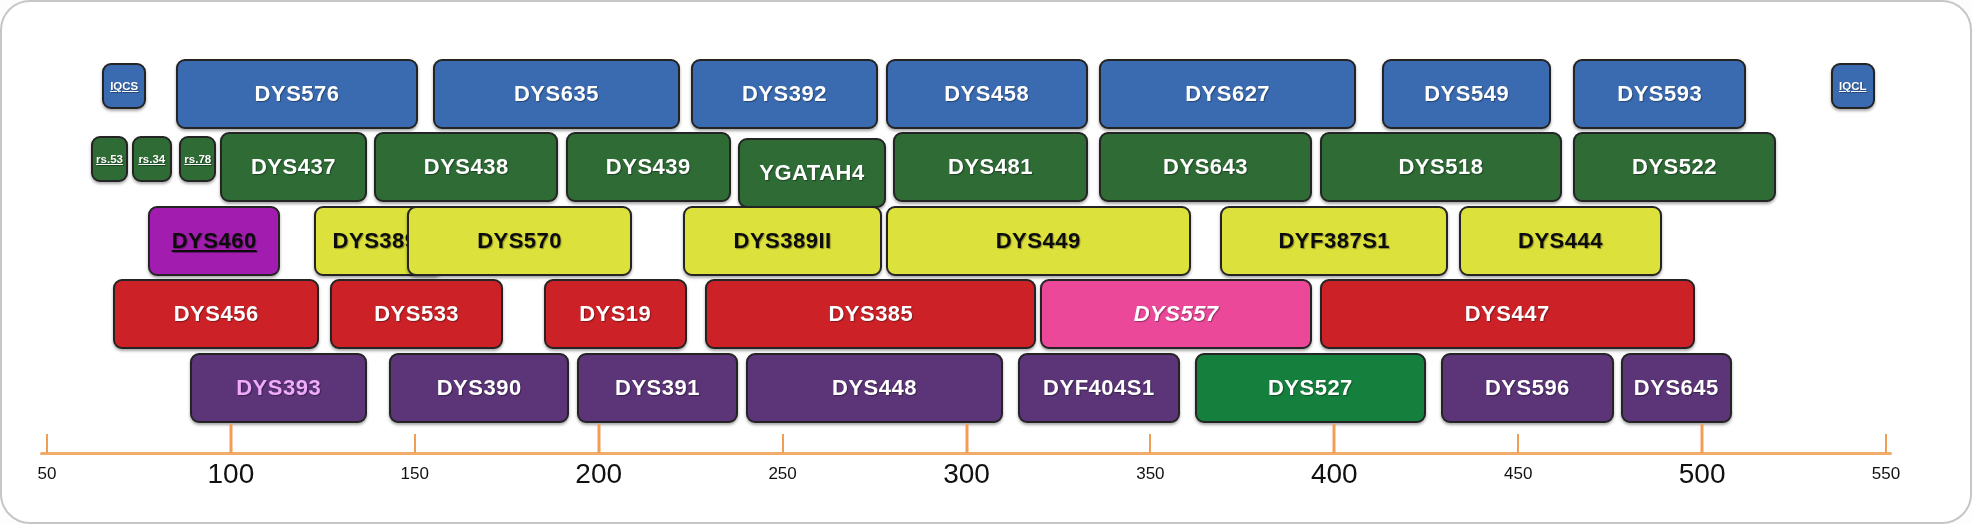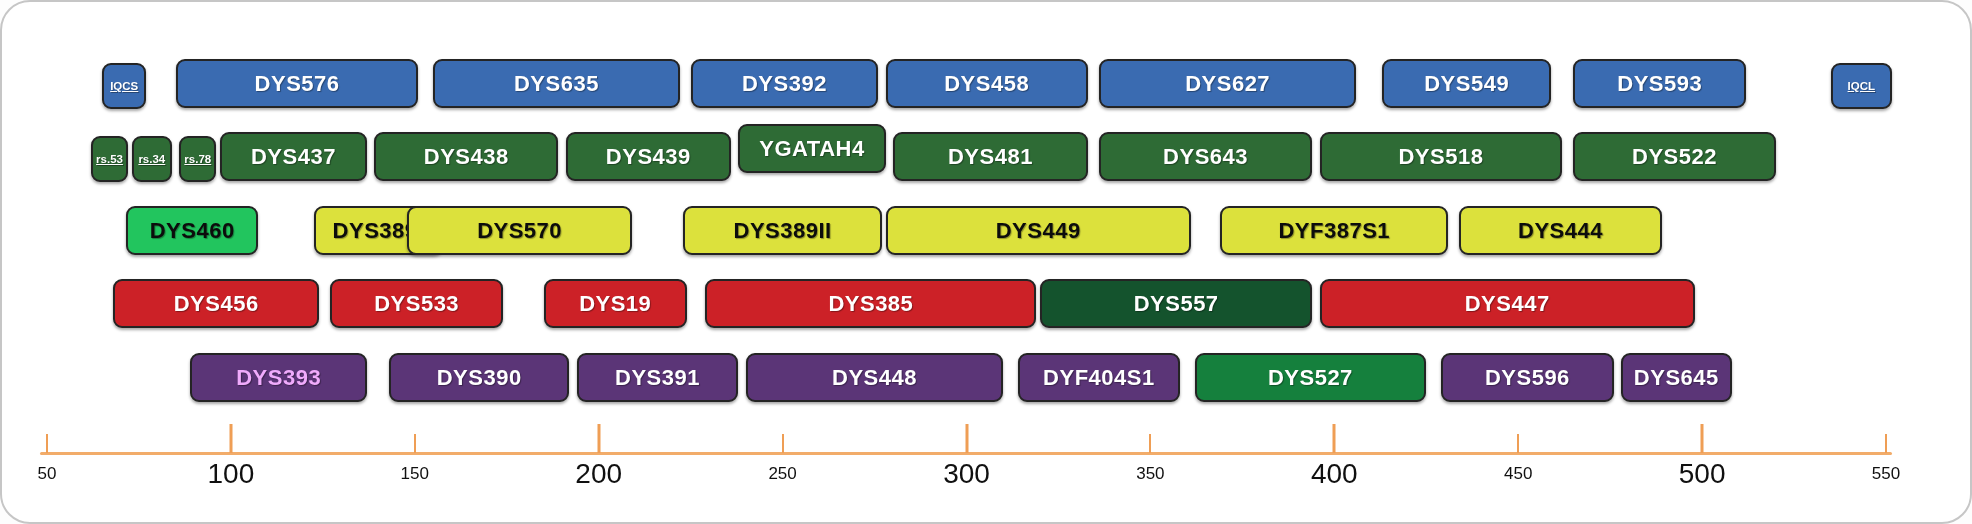--- a/index.html
+++ b/index.html
@@ -2,21 +2,21 @@
 <html><head>
 <meta charset="utf-8">
 <style>
   html,body{margin:0;padding:0;background:#fdfdfd;}
   body{font-family:"Liberation Sans","DejaVu Sans",sans-serif;}
   .canvas{
     position:relative;width:1968px;height:520px;background:#ffffff;
     border:2px solid #c6c6c6;border-radius:30px;overflow:hidden;margin:0 auto;
   }
   .marker{
-    position:absolute;box-sizing:border-box;height:49px;
+    position:absolute;box-sizing:border-box;height:70px;
     border:2.5px solid #242424;border-radius:9px;
     display:flex;align-items:center;justify-content:center;
     font-weight:bold;font-size:22px;letter-spacing:.5px;
     box-shadow:0 2px 3px rgba(0,0,0,.35);
     white-space:nowrap;overflow:hidden;
   }
   .marker span{text-shadow:1px 1px 1px rgba(0,0,0,.35);}
   .marker.small{height:46px;font-size:11.5px;border-radius:9px;border-width:2px;letter-spacing:0;text-decoration:underline;}
   .ruler-line{position:absolute;top:450px;left:38px;width:1852px;height:3px;background:#F2AC6A;border-radius:2px;}
   .tick{position:absolute;background:#EF9E55;transform:translateX(-50%);}
@@ -48,57 +48,57 @@
       </div>
       <div class="marker" style="left: 1096.91px; width: 257.46px; top: 57px; background: rgb(58, 107, 177); color: rgb(255, 255, 255);">
         <span>DYS627</span>
       </div>
       <div class="marker" style="left: 1380.11px; width: 169.188px; top: 57px; background: rgb(58, 107, 177); color: rgb(255, 255, 255);">
         <span>DYS549</span>
       </div>
       <div class="marker" style="left: 1571.37px; width: 172.866px; top: 57px; background: rgb(58, 107, 177); color: rgb(255, 255, 255);">
         <span>DYS593</span>
       </div>
-      <div class="marker small" style="left: 1828.83px; width: 61px; top: 61px; background: rgb(58, 107, 177); color: rgb(255, 255, 255);">
+      <div class="marker small" style="left: 1828.83px; width: 44px; top: 61px; background: rgb(58, 107, 177); color: rgb(255, 255, 255);">
         <span>IQCL</span>
       </div>
       <div class="marker small" style="left: 89.136px; width: 36.78px; top: 134px; background: rgb(46, 107, 53); color: rgb(255, 255, 255);">
         <span>rs.53</span>
       </div>
       <div class="marker small" style="left: 129.594px; width: 40.458px; top: 134px; background: rgb(46, 107, 53); color: rgb(255, 255, 255);">
         <span>rs.34</span>
       </div>
       <div class="marker small" style="left: 177.408px; width: 36.78px; top: 134px; background: rgb(46, 107, 53); color: rgb(255, 255, 255);">
         <span>rs.78</span>
       </div>
       <div class="marker" style="left: 217.866px; width: 147.12px; top: 130px; background: rgb(46, 107, 53); color: rgb(255, 255, 255);">
         <span>DYS437</span>
       </div>
       <div class="marker" style="left: 372.342px; width: 183.9px; top: 130px; background: rgb(46, 107, 53); color: rgb(255, 255, 255);">
         <span>DYS438</span>
       </div>
       <div class="marker" style="left: 563.598px; width: 165.51px; top: 130px; background: rgb(46, 107, 53); color: rgb(255, 255, 255);">
         <span>DYS439</span>
       </div>
-      <div class="marker" style="left: 736.464px; width: 147.12px; top: 122px; background: rgb(46, 107, 53); color: rgb(255, 255, 255);">
+      <div class="marker" style="left: 736.464px; width: 147.12px; top: 136px; background: rgb(46, 107, 53); color: rgb(255, 255, 255);">
         <span>YGATAH4</span>
       </div>
       <div class="marker" style="left: 890.94px; width: 194.934px; top: 130px; background: rgb(46, 107, 53); color: rgb(255, 255, 255);">
         <span>DYS481</span>
       </div>
       <div class="marker" style="left: 1096.91px; width: 213.324px; top: 130px; background: rgb(46, 107, 53); color: rgb(255, 255, 255);">
         <span>DYS643</span>
       </div>
       <div class="marker" style="left: 1317.59px; width: 242.748px; top: 130px; background: rgb(46, 107, 53); color: rgb(255, 255, 255);">
         <span>DYS518</span>
       </div>
       <div class="marker" style="left: 1571.37px; width: 202.29px; top: 130px; background: rgb(46, 107, 53); color: rgb(255, 255, 255);">
         <span>DYS522</span>
       </div>
-      <div class="marker" style="left: 124px; width: 132.408px; top: 204px; background: #22c55e; color: rgb(12, 12, 12);">
+      <div class="marker" style="left: 146px; width: 132.408px; top: 204px; background: #a21caf; color: rgb(12, 12, 12); text-decoration: underline;">
         <span>DYS460</span>
       </div>
       <div class="marker" style="left: 273.036px; width: 128.73px; top: 204px; background: rgb(220, 225, 60); color: rgb(12, 12, 12); margin-left: 39px;">
         <span>DYS389I</span>
       </div>
       <div class="marker" style="left: 405.444px; width: 224.358px; top: 204px; background: rgb(220, 225, 60); color: rgb(12, 12, 12);">
         <span>DYS570</span>
       </div>
       <div class="marker" style="left: 681.294px; width: 198.612px; top: 204px; background: rgb(220, 225, 60); color: rgb(12, 12, 12);">
         <span>DYS389II</span>
@@ -117,21 +117,21 @@
       </div>
       <div class="marker" style="left: 328.206px; width: 172.866px; top: 277px; background: rgb(204, 33, 39); color: rgb(255, 255, 255);">
         <span>DYS533</span>
       </div>
       <div class="marker" style="left: 541.53px; width: 143.442px; top: 277px; background: rgb(204, 33, 39); color: rgb(255, 255, 255);">
         <span>DYS19</span>
       </div>
       <div class="marker" style="left: 703.362px; width: 331.02px; top: 277px; background: rgb(204, 33, 39); color: rgb(255, 255, 255);">
         <span>DYS385</span>
       </div>
-      <div class="marker" style="left: 1038.06px; width: 272.172px; top: 277px; background: #14532d; color: rgb(255, 255, 255);">
+      <div class="marker" style="left: 1038.06px; width: 272.172px; top: 277px; background: #ec4899; color: rgb(255, 255, 255); font-style: italic;">
         <span>DYS557</span>
       </div>
       <div class="marker" style="left: 1317.59px; width: 375.156px; top: 277px; background: rgb(204, 33, 39); color: rgb(255, 255, 255);">
         <span>DYS447</span>
       </div>
       <div class="marker" style="left: 188.442px; width: 176.544px; top: 351px; background: rgb(91, 53, 119); color: #f0abfc;">
         <span>DYS393</span>
       </div>
       <div class="marker" style="left: 387.054px; width: 180.222px; top: 351px; background: rgb(91, 53, 119); color: rgb(255, 255, 255);">
         <span>DYS390</span>

